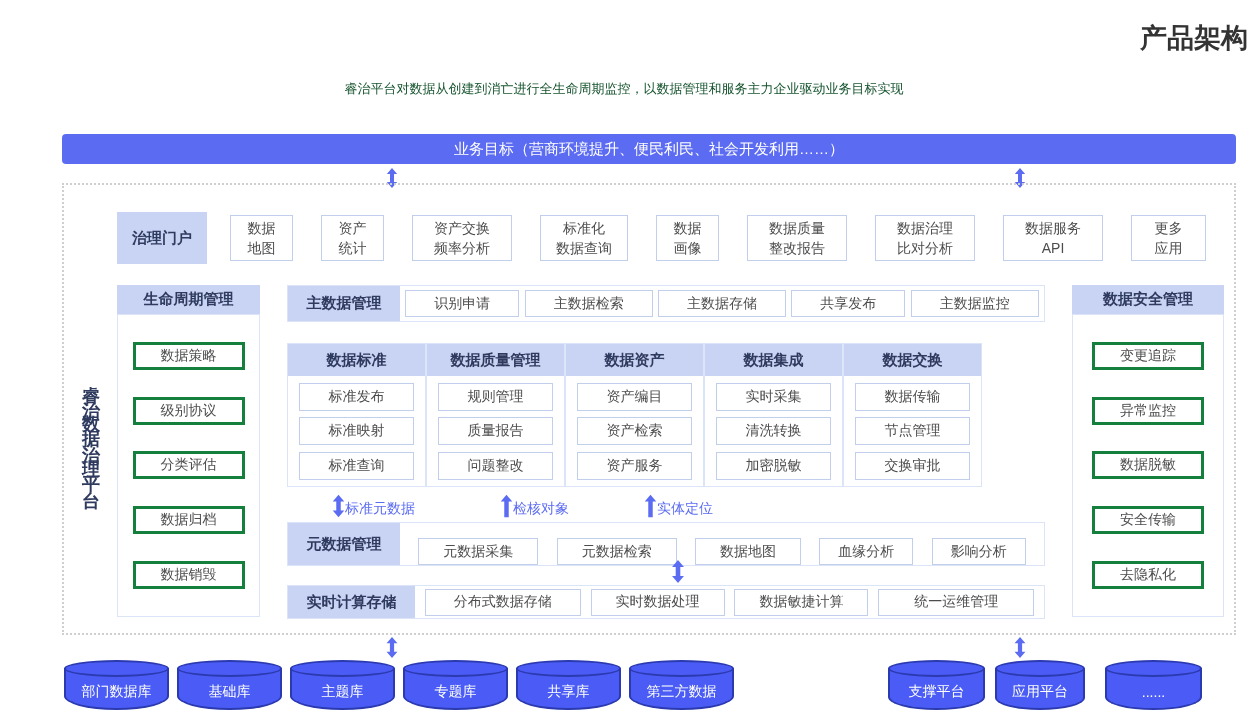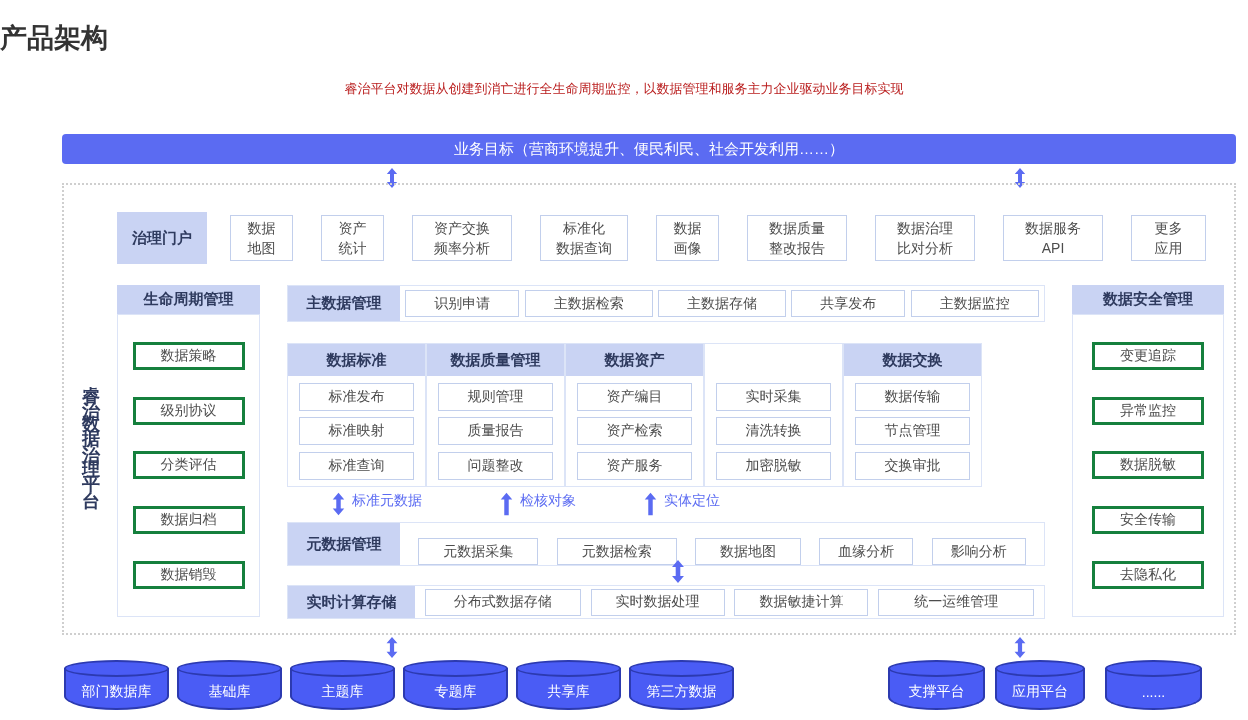--- a/index.html
+++ b/index.html
@@ -1,22 +1,22 @@
 <!DOCTYPE html>
 <html><head>
 <meta charset="utf-8">
 <style>
   * { box-sizing: border-box; margin: 0; padding: 0; }
   body { background: #fff; font-family: "Liberation Sans", "DejaVu Sans", sans-serif; }
   .page { position: relative; width: 1248px; height: 720px; background: #fff; overflow: hidden; }
 
-  .title { position: absolute; top: 20px; left: 0; right: 0; text-align: left;
+  .title { position: absolute; top: 20px; left: 0; right: 0; text-align: right;
            font-size: 27px; font-weight: 600; color: #333; }
   .subtitle { position: absolute; top: 80px; left: 0; right: 0; text-align: center;
-              font-size: 13px; color: #b91c1c; }
+              font-size: 13px; color: #14532d; }
 
   .banner { position: absolute; left: 62px; top: 134px; width: 1174px; height: 30px;
             background: #5b6bf2; border-radius: 4px; display: flex; align-items: center;
             justify-content: center; color: #fff; font-size: 15px; }
 
   .main { position: absolute; left: 62px; top: 183px; width: 1174px; height: 452px;
           border: 2px dotted #cfcfcf; }
 
   .vlabel { position: absolute; left: 12px; top: 100px; height: 292px; width: 30px;
             writing-mode: vertical-lr; display: flex; align-items: center; justify-content: center;
@@ -50,22 +50,22 @@
 
   .mid-cols { position: absolute; left: 223px; top: 158px; width: 758px; height: 144px;
               display: flex; }
   .mcol { position: relative; width: 139px; border: 1px solid #dce4f7; background: #fff; }
   .mcol-hdr { height: 32px; }
   .mcol-body { position: absolute; top: 32px; left: 0; right: 0; bottom: 0; display: flex;
                flex-direction: column; justify-content: space-evenly; align-items: center; }
   .mcol-item { width: 115px; height: 28px; border: 1px solid #c2cfec; color: #4d4d4d;
                font-size: 14px; display: flex; align-items: center; justify-content: center; }
 
-  .flow { position: absolute; top: 307px; height: 26px; display: flex; align-items: flex-start;
-          gap: 7px; color: #5b6bf2; font-size: 14px; }
+  .flow { position: absolute; top: 307px; height: 26px; display: flex; align-items: flex-end;
+          gap: 0; color: #5b6bf2; font-size: 14px; }
   .flow svg { width: 13px; height: 24px; display: block; }
 
   .varrow { position: absolute; width: 14px; }
   .varrow svg { width: 100%; height: 100%; display: block; }
 
   .cyl-group { position: absolute; top: 660px; display: flex; }
   .cylinder { position: relative; height: 50px; }
   .cyl-top { position: absolute; top: 0; left: 0; right: 0; height: 17px; border-radius: 50%;
              background: #4a5cf5; border: 2px solid #2c3ab0; z-index: 2; }
   .cyl-body { position: absolute; top: 8px; left: 0; right: 0; bottom: 0; background: #4a5cf5;
@@ -165,20 +165,21 @@
       </div>
       <div class="mcol">
         <div class="hdr mcol-hdr">数据资产</div>
         <div class="mcol-body">
           <div class="mcol-item">资产编目</div>
           <div class="mcol-item">资产检索</div>
           <div class="mcol-item">资产服务</div>
         </div>
       </div>
       <div class="mcol">
+        <div class="hdr mcol-hdr">数据集成</div>
         <div class="mcol-body">
           <div class="mcol-item">实时采集</div>
           <div class="mcol-item">清洗转换</div>
           <div class="mcol-item">加密脱敏</div>
         </div>
       </div>
       <div class="mcol">
         <div class="hdr mcol-hdr">数据交换</div>
         <div class="mcol-body">
           <div class="mcol-item">数据传输</div>

